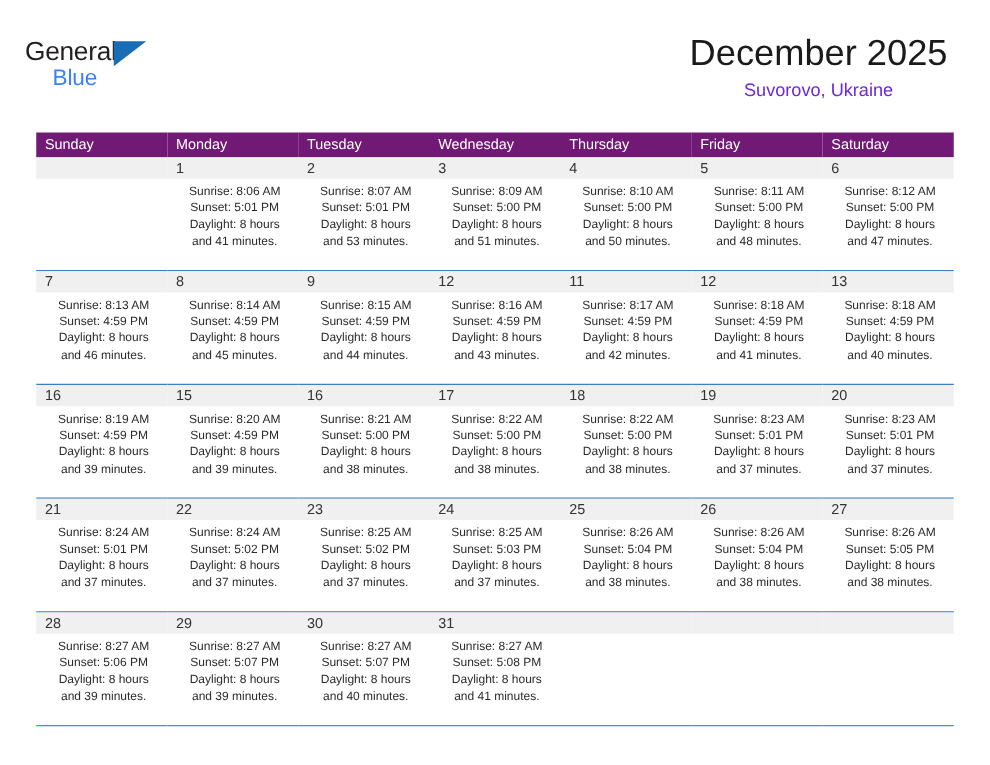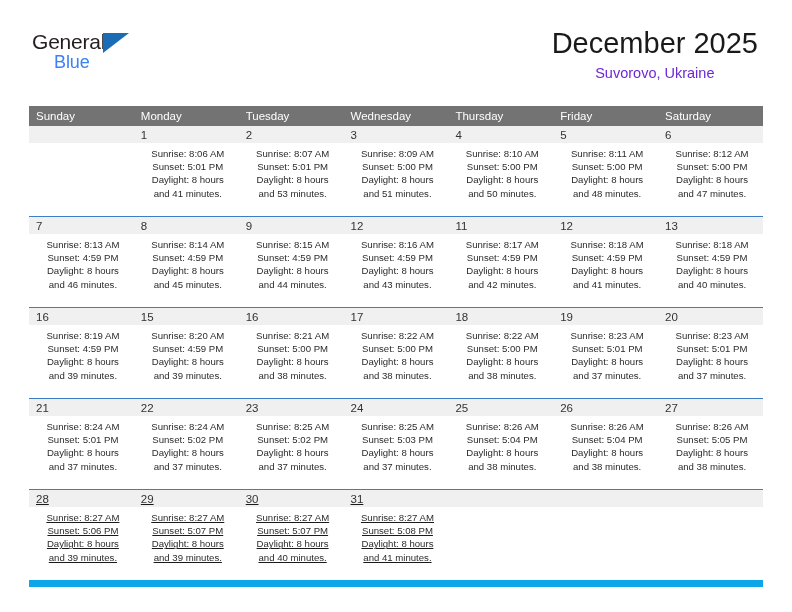--- a/index.html
+++ b/index.html
@@ -23,21 +23,21 @@
 
   
   .topbar {
     position: relative;
     height: 78px;
     padding: 24px 34px 0 33px;
     box-sizing: border-box;
   }
   .logo {
     position: absolute;
-    left: 32px;
+    left: 20px;
     top: 31px;
     line-height: 1;
     user-select: none;
   }
   .logo-row1 {
     position: relative;
     font-size: 21px;
     letter-spacing: -0.2px;
     color: #231f20;
     display: inline-block;
@@ -83,21 +83,21 @@
   
   .calendar {
     position: absolute;
     left: 29px;
     top: 106px;
     width: 734px;
     border-collapse: collapse;
     table-layout: fixed;
   }
   .calendar th {
-    background: #737373;
+    background: #701a75;
     color: #ffffff;
     font-size: 11.5px;
     font-weight: 400;
     text-align: left;
     padding: 4px 0 4px 7px;
     height: 18px;
     box-sizing: border-box;
     border: none;
   }
   .calendar td {
@@ -135,22 +135,21 @@
   .details div {
     white-space: nowrap;
   }
   tr.week {
     border-bottom: 1px solid #3C7EC4;
   }
   tr.week td {
     border-bottom: 1px solid #3C7EC4;
   }
   tr.week-last td {
-    border-bottom: 7px solid #0ea5e9;
-    text-decoration: underline;
+    border-bottom: 1px solid #0ea5e9;
   }
 </style>
 </head>
 <body>
 
 <div class="page">
 
   <div class="topbar">
     <div class="logo">
       <div class="logo-row1"><span>General</span><span class="logo-tri"></span></div>

